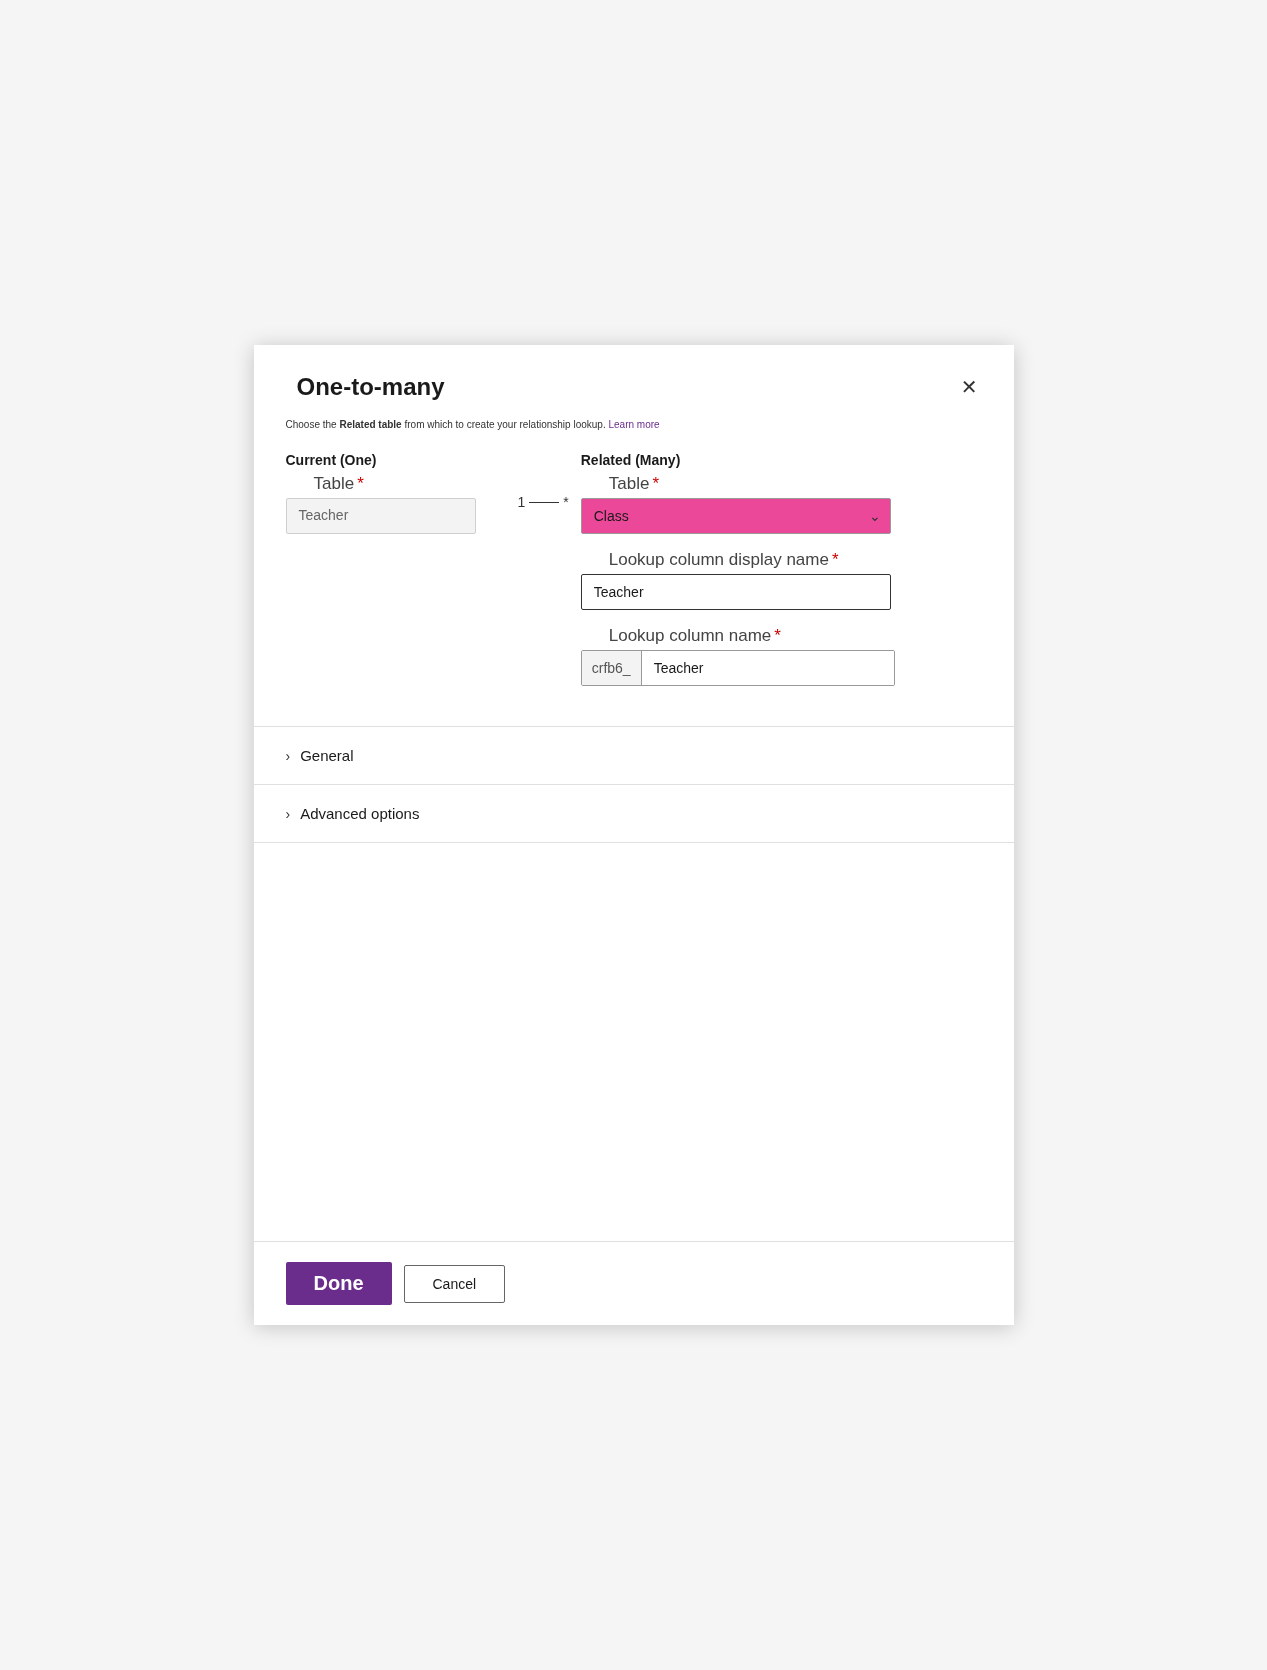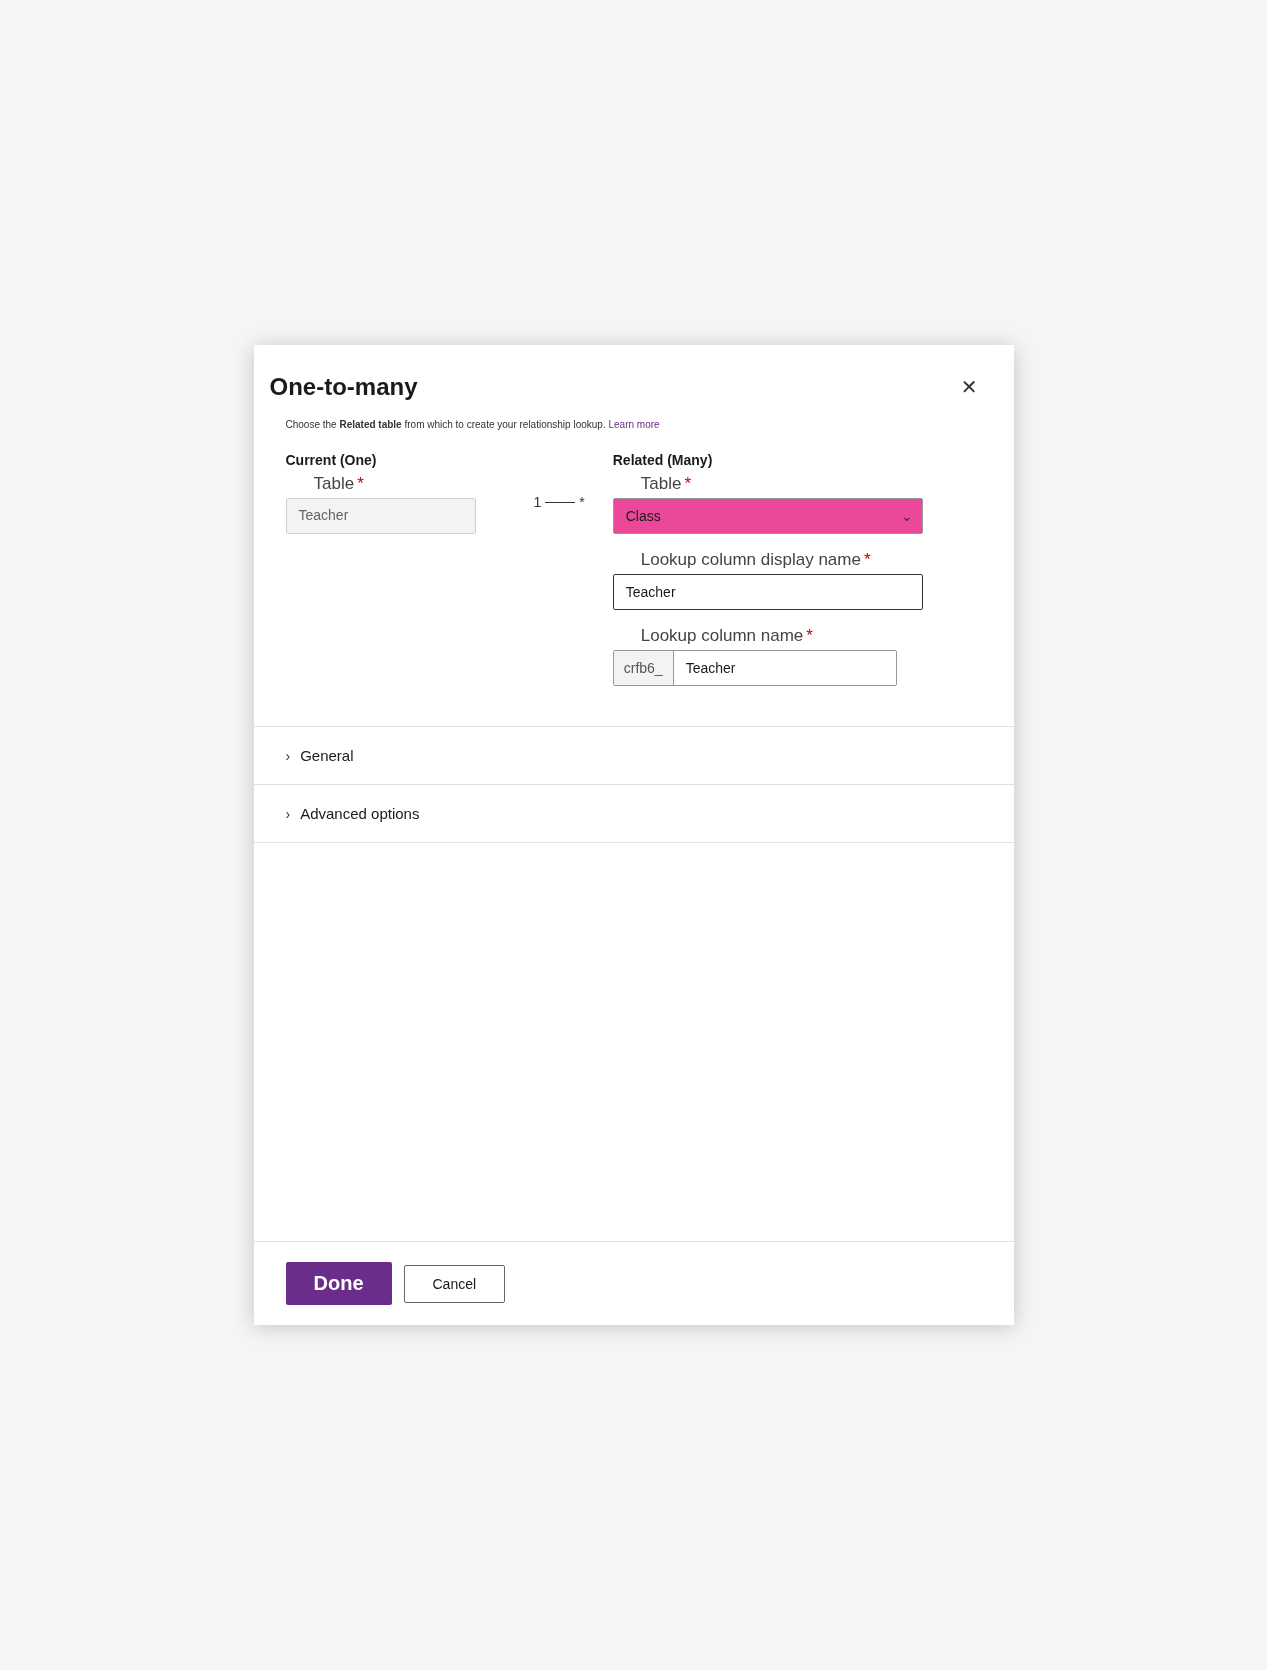--- a/index.html
+++ b/index.html
@@ -24,21 +24,21 @@
       display: flex;
       flex-direction: column;
       box-shadow: 0 2px 20px rgba(0,0,0,0.2);
       position: relative;
     }
 
     .dialog-header {
       display: flex;
       justify-content: space-between;
       align-items: flex-start;
-      padding: 28px 32px 16px 16px;
+      padding: 28px 32px 16px 43px;
     }
 
     .dialog-title {
       font-size: 24px;
       font-weight: 700;
       color: #1a1a1a;
     }
 
     .close-btn {
       background: none;
@@ -66,21 +66,21 @@
       text-decoration: none;
     }
 
     .main-section {
       padding: 0 32px 24px 32px;
     }
 
     .columns-row {
       display: flex;
       align-items: flex-start;
-      gap: 16px;
+      gap: 0;
     }
 
     .column-current {
       flex: 0 0 auto;
       min-width: 220px;
     }
 
     .column-connector {
       display: flex;
       align-items: center;
@@ -164,21 +164,21 @@
       border: 1.5px solid #333;
       border-radius: 2px;
       padding: 8px 12px;
       font-size: 14px;
       color: #1a1a1a;
       height: 36px;
     }
 
     .lookup-name-container {
       display: flex;
-      width: 284px;
+      width: 314px;
       border: 1px solid #999;
       border-radius: 2px;
       overflow: hidden;
       height: 36px;
     }
 
     .lookup-prefix {
       background: #f3f3f3;
       border-right: 1px solid #999;
       padding: 8px 10px;

